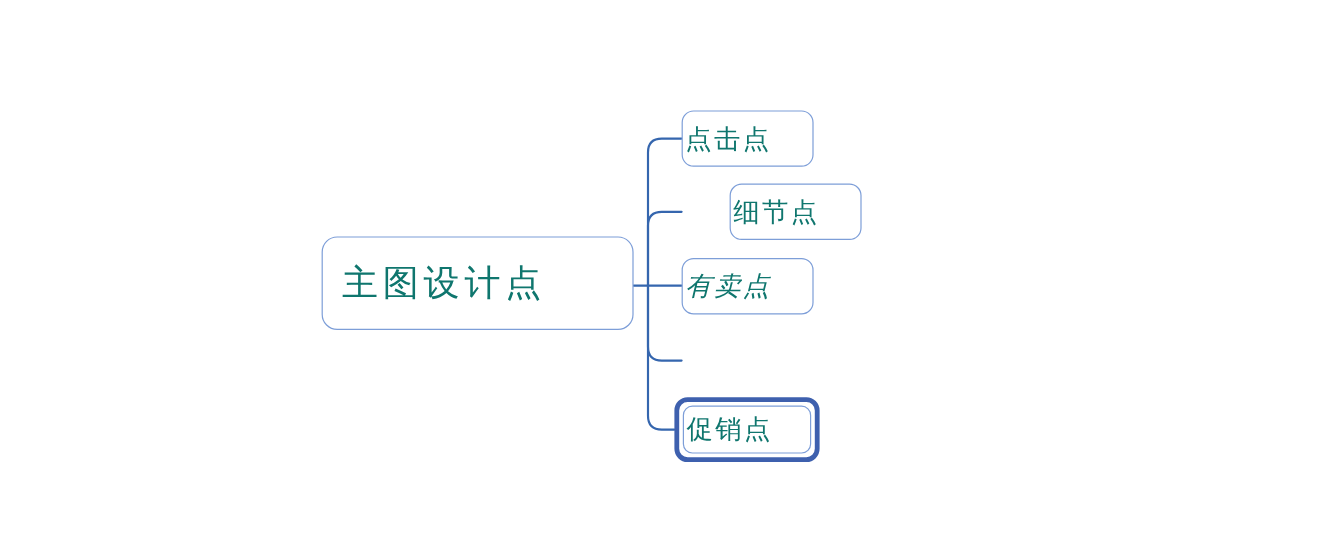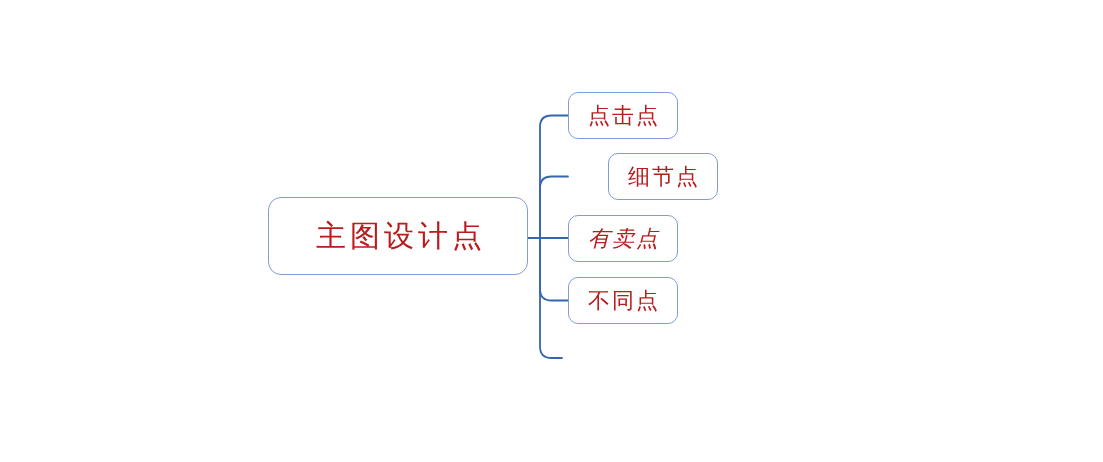--- a/index.html
+++ b/index.html
@@ -21,36 +21,35 @@
     top: 0;
     width: 1103px;
     height: 462px;
     pointer-events: none;
   }
   .topic {
     position: absolute;
     box-sizing: border-box;
     display: flex;
     align-items: center;
-    justify-content: center;
     background: #ffffff;
     border: 1.5px solid #7d9ed8;
-    color: #b91c1c;
+    color: #0f766e;
     white-space: nowrap;
     cursor: default;
   }
   .topic-root {
     left: 268px;
     top: 197px;
     width: 260px;
     height: 78px;
     border-radius: 13px;
     font-size: 30px;
     letter-spacing: 4px;
-    padding-left: 6px; 
+    padding-left: 16px; 
   }
   .topic-child {
     left: 568px;
     width: 110px;
     height: 47px;
     border-radius: 10px;
     font-size: 22px;
     letter-spacing: 2px;
     padding-left: 2px;
   }
@@ -106,18 +105,20 @@
   </div>
 
   <div class="topic topic-child c1">
     <span>细节点</span>
   </div>
 
   <div class="topic topic-child c2">
     <span>有卖点</span>
   </div>
 
-  <div class="topic topic-child c3">
-    <span>不同点</span>
+
+  <div class="selection-outline">
+    <div class="topic topic-child">
+      <span>促销点</span>
+    </div>
   </div>
-
 
 </div>
 
 </body></html>

